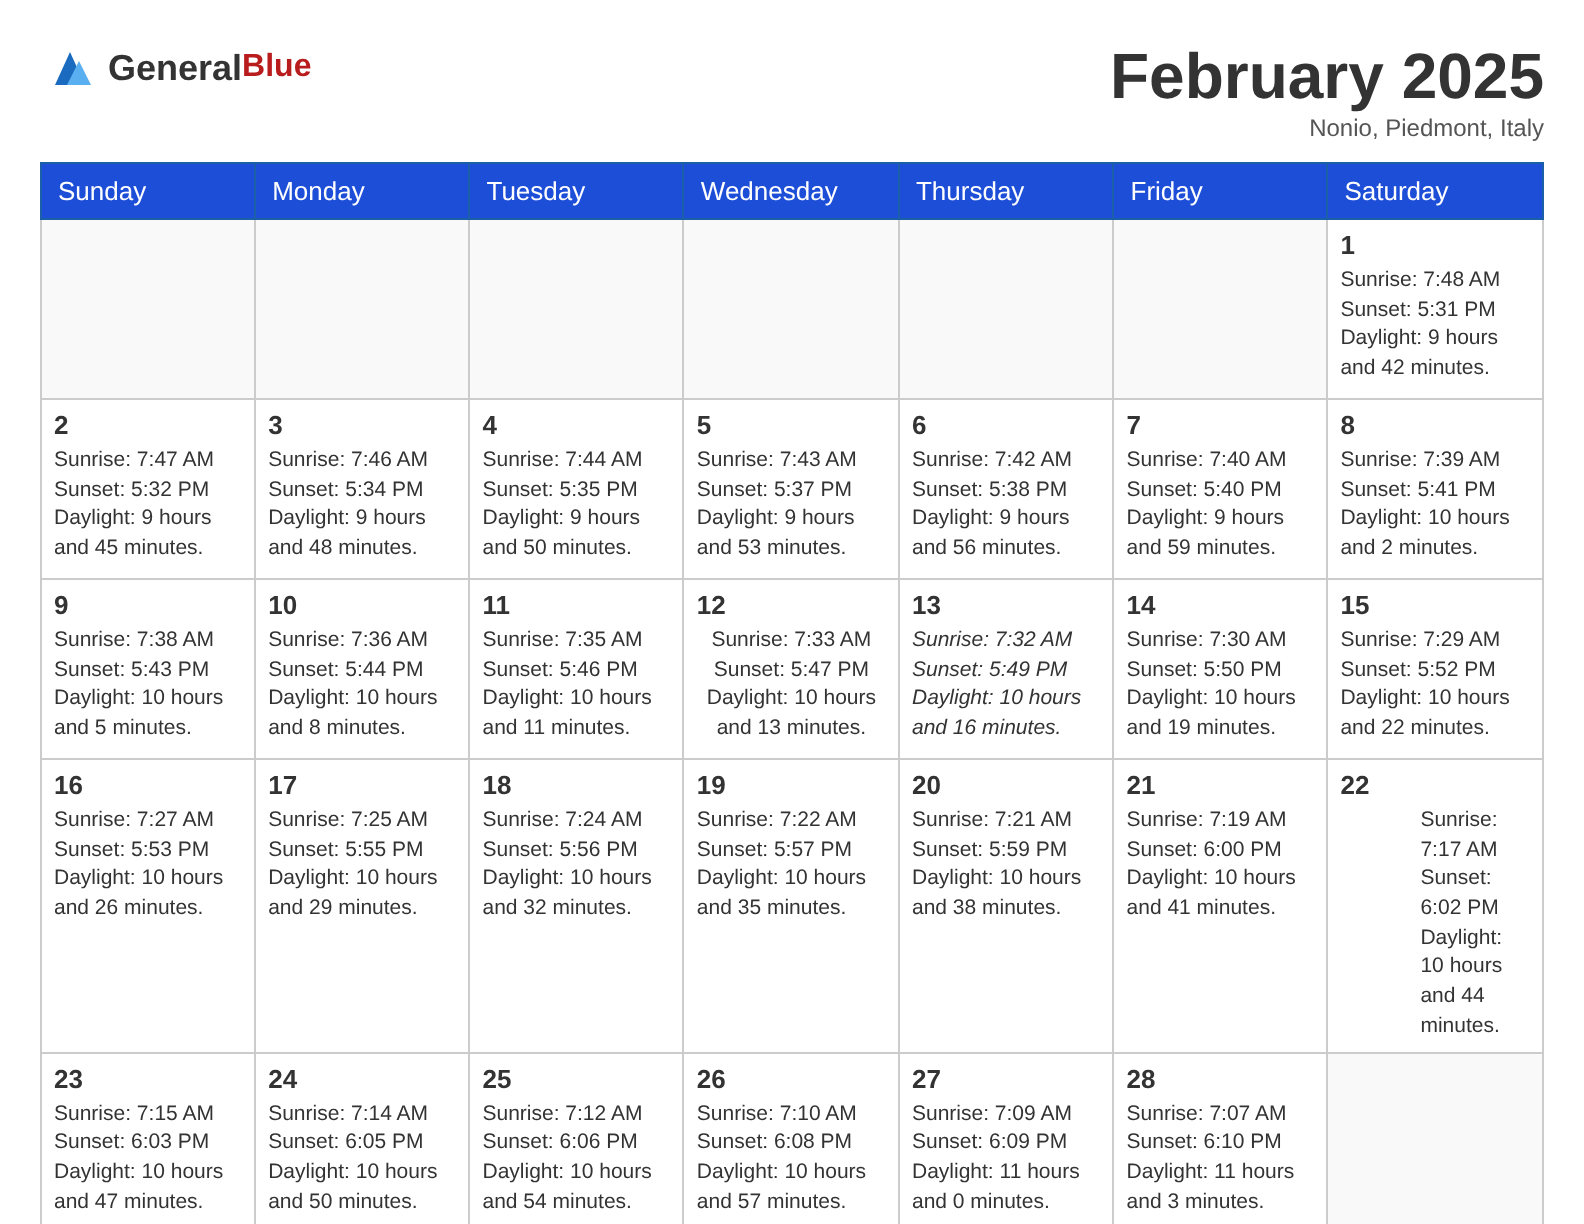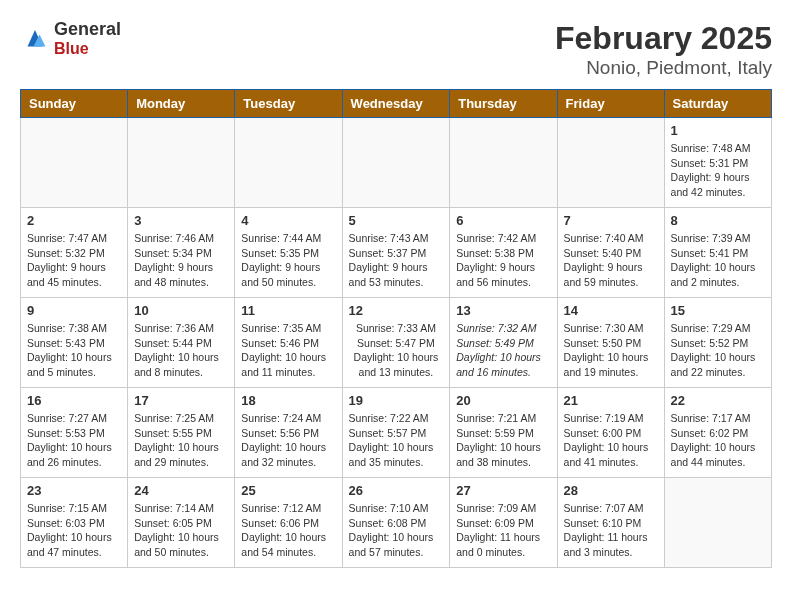--- a/index.html
+++ b/index.html
@@ -15,21 +15,20 @@
       justify-content: space-between;
       align-items: flex-start;
       margin-bottom: 10px;
     }
     .logo {
       display: flex;
       align-items: center;
     }
     .logo-text {
       display: flex;
-      flex-direction: column;
       line-height: 1.1;
     }
     .logo-general {
       font-size: 18px;
       font-weight: bold;
       color: #333;
     }
     .logo-blue {
       font-size: 16px;
       font-weight: bold;
@@ -42,35 +41,35 @@
     }
     .title-area {
       text-align: right;
     }
     .month-title {
       font-size: 32px;
       font-weight: bold;
       color: #333;
     }
     .location-title {
-      font-size: 19px;
+      font-size: 12px;
       color: #555;
     }
     .calendar {
       width: 100%;
       border-collapse: collapse;
       border: 1px solid #ccc;
     }
     .calendar th {
-      background-color: #a16207;
+      background-color: #1d4ed8;
       color: #fff;
       text-align: left;
       padding: 6px 8px;
       font-size: 13px;
-      font-weight: bold;
+      font-weight: normal;
       border: 1px solid #1a5fa8;
     }
     .calendar td {
       border: 1px solid #ccc;
       vertical-align: top;
       padding: 5px 6px;
       width: 108px;
       min-height: 80px;
       font-size: 11px;
       color: #333;
@@ -261,21 +260,21 @@
 Daylight: 10 hours and 38 minutes.</div>
         </td>
         <td>
           <span class="day-number">21</span>
           <div class="day-info" style="white-space: pre-line;">Sunrise: 7:19 AM
 Sunset: 6:00 PM
 Daylight: 10 hours and 41 minutes.</div>
         </td>
         <td>
           <span class="day-number">22</span>
-          <div class="day-info" style="white-space: pre-line;">Sunrise: 7:17 AM
+          <div class="day-info" style="white-space: pre-line; margin-left: 40px;">Sunrise: 7:17 AM
 Sunset: 6:02 PM
 Daylight: 10 hours and 44 minutes.</div>
         </td>
       </tr>
       <tr class="week-row">
         <td>
           <span class="day-number">23</span>
           <div class="day-info" style="white-space: pre-line;">Sunrise: 7:15 AM
 Sunset: 6:03 PM
 Daylight: 10 hours and 47 minutes.</div>

